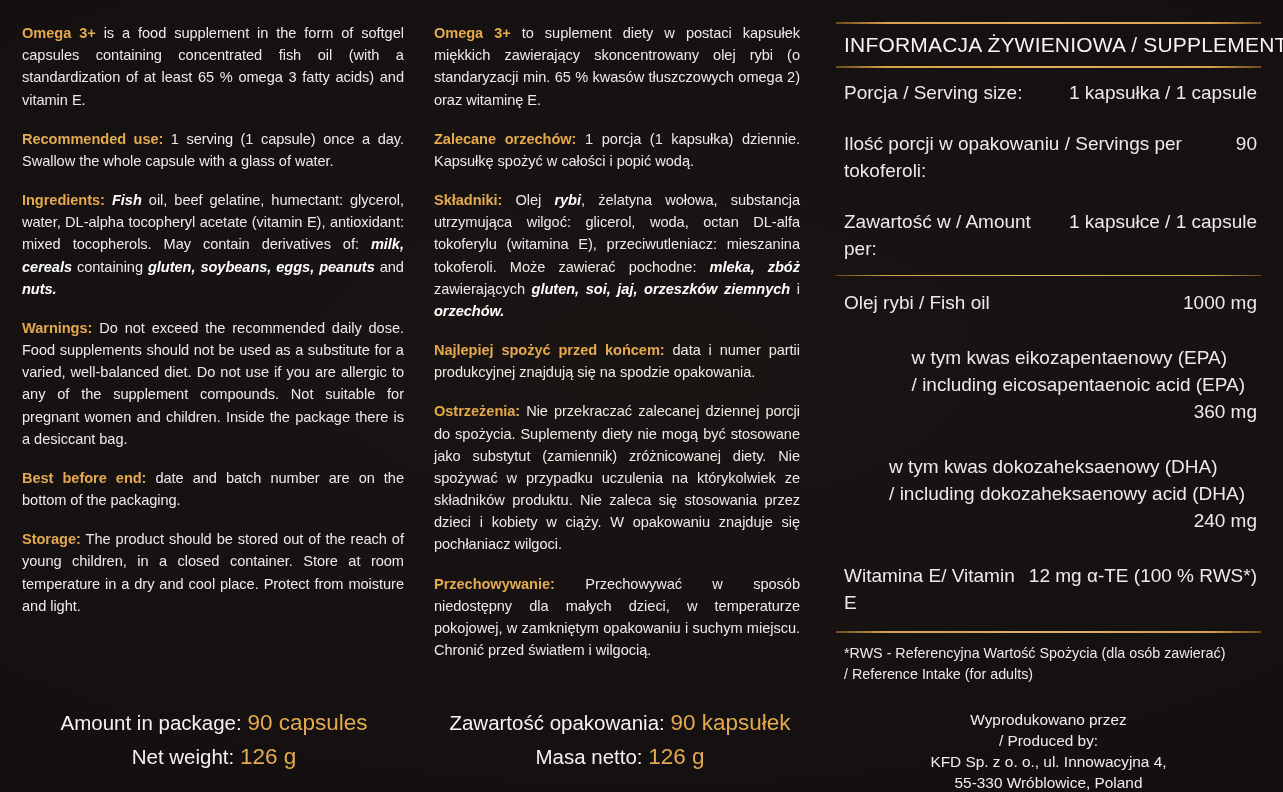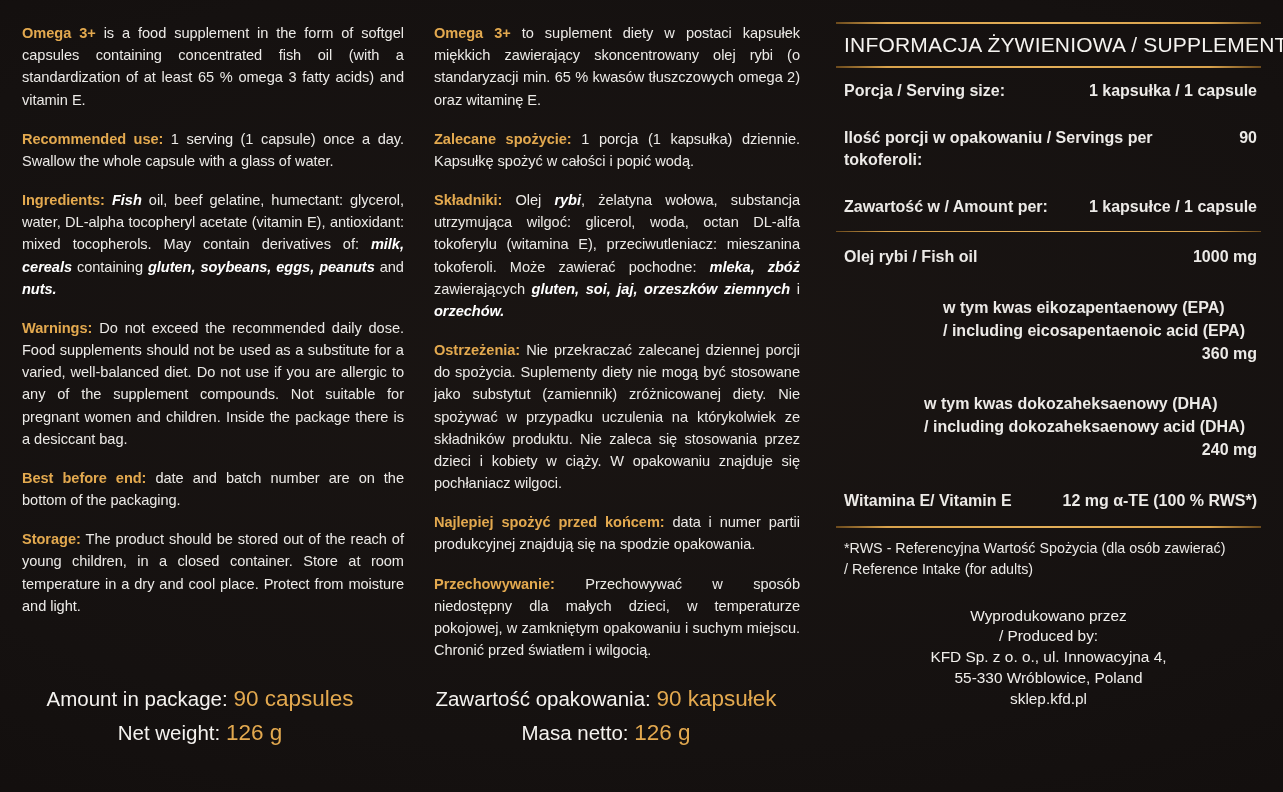--- a/index.html
+++ b/index.html
@@ -69,25 +69,24 @@
     font-size: 21px;
     letter-spacing: 0.2px;
     color: #f6f4f1;
     padding: 9px 2px 9px 8px;
     white-space: nowrap;
   }
   .facts-row {
     display: flex;
     justify-content: space-between;
     align-items: flex-start;
-    font-size: 16px;
+    font-size: 19px;
     color: #eceae7;
     padding: 12px 4px 12px 8px;
     line-height: 1.42;
-    font-weight: bold;
   }
   .facts-row .lbl { flex: 1 1 auto; padding-right: 12px; }
   .facts-row .val { flex: 0 0 auto; text-align: right; white-space: nowrap; }
   .facts-row.tall { padding-top: 14px; padding-bottom: 14px; }
   .facts-row .lbl .l2 { display: block; }
   .facts-row.two-line .val { align-self: flex-end; }
   .facts-row.two-line { align-items: flex-end; flex-direction: column; }
 
   .facts-foot {
     font-size: 14.3px;
@@ -101,25 +100,25 @@
     line-height: 1.36;
     color: #f0eeeb;
     padding: 26px 8px 0 8px;
   }
   .facts-maker div { white-space: nowrap; }
 
   
   .bottom {
     position: absolute;
     left: 0;
-    top: 682px;
+    top: 706px;
     width: 1283px;
     display: flex;
     box-sizing: border-box;
-    padding: 0 8px;
+    padding: 0 22px;
   }
   .bottom-col {
     width: 398px;
     text-align: center;
     box-sizing: border-box;
   }
   .bottom-col.first { padding-right: 14px; }
   .bottom-col.second { padding-left: 16px; padding-right: 14px; }
   .bottom-line {
     font-size: 20.5px;
@@ -167,33 +166,33 @@
 
     </div>
 
     <div class="col-pl">
 
       <p class="para">
         <span class="hl">Omega 3+</span><span> to suplement diety w postaci kapsułek miękkich zawierający skoncentrowany olej rybi (o standaryzacji min. 65 % kwasów  tłuszczowych omega 2) oraz witaminę E.</span>
       </p>
 
       <p class="para">
-        <span class="hl">Zalecane spożycie:</span><span> 1 porcja (1 kapsułka) dziennie. Kapsułkę spożyć w całości i popić wodą.</span>
+        <span class="hl">Zalecane orzechów:</span><span> 1 porcja (1 kapsułka) dziennie. Kapsułkę spożyć w całości i popić wodą.</span>
       </p>
 
       <p class="para">
         <span class="hl">Składniki:</span><span> Olej </span><span class="bold">rybi</span><span>, żelatyna wołowa, substancja utrzymująca wilgoć: glicerol, woda, octan DL-alfa tokoferylu (witamina E), przeciwutleniacz: mieszanina tokoferoli. Może zawierać pochodne: </span><span class="bold">mleka, zbóż</span><span> zawierających </span><span class="bold">gluten, soi, jaj, orzeszków ziemnych</span><span> i </span><span class="bold">orzechów.</span>
       </p>
 
       <p class="para">
+        <span class="hl">Najlepiej spożyć przed końcem:</span><span> data i numer partii produkcyjnej znajdują się na spodzie opakowania.</span>
+      </p>
+
+      <p class="para">
         <span class="hl">Ostrzeżenia:</span><span> Nie przekraczać zalecanej dziennej porcji do spożycia. Suplementy diety nie mogą być stosowane jako substytut (zamiennik) zróżnicowanej diety. Nie spożywać w przypadku uczulenia na którykolwiek ze składników produktu. Nie zaleca się stosowania przez dzieci i kobiety w ciąży.  W opakowaniu znajduje się pochłaniacz wilgoci.</span>
-      </p>
-
-      <p class="para">
-        <span class="hl">Najlepiej spożyć przed końcem:</span><span> data i numer partii produkcyjnej znajdują się na spodzie opakowania.</span>
       </p>
 
       <p class="para">
         <span class="hl">Przechowywanie:</span><span> Przechowywać w sposób niedostępny dla małych dzieci, w temperaturze pokojowej, w zamkniętym opakowaniu i suchym miejscu. Chronić przed światłem i wilgocią.</span>
       </p>
 
     </div>
 
     <div class="col-facts">
 

